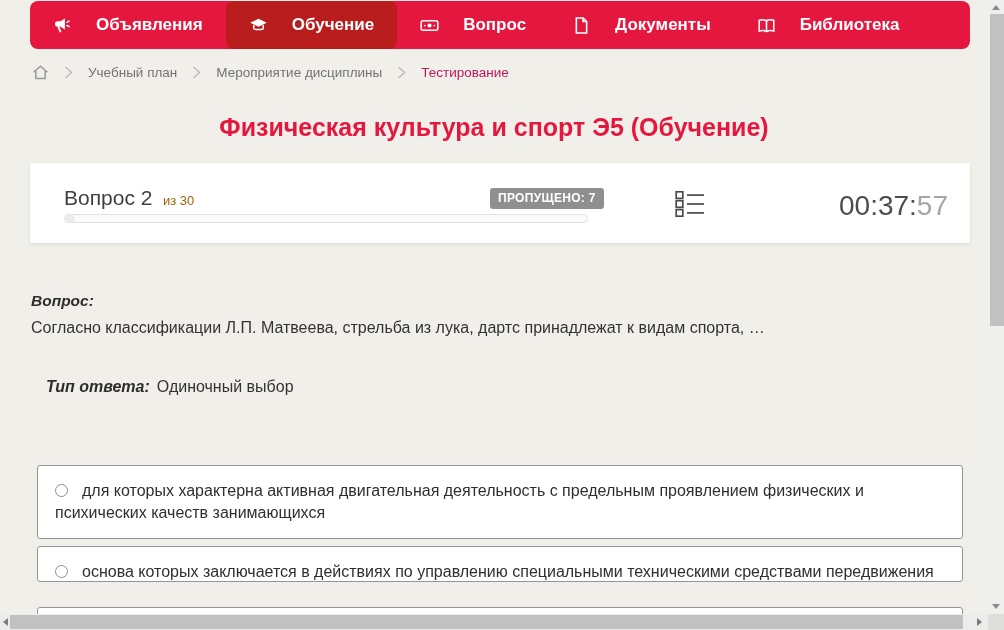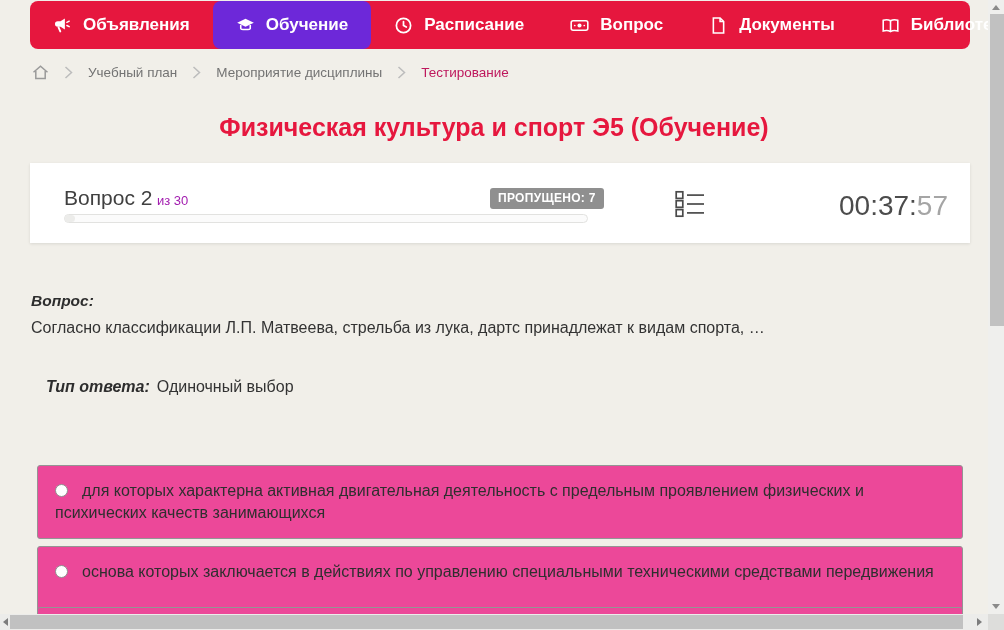--- a/index.html
+++ b/index.html
@@ -11,26 +11,26 @@
     color:#333;
   }
 
   
   .navbar {
     position:absolute; left:30px; top:1px; width:940px; height:48px;
     background:#e6173e; border-radius:8px;
     display:flex; align-items:stretch;
   }
   .nav-item {
-    display:flex; align-items:center; gap:11px;
+    display:flex; align-items:center; gap:24px;
     padding:0 23px; cursor:pointer;
     color:#fff; font-size:17px; font-weight:bold; white-space:nowrap;
     border-radius:8px; text-decoration:none;
   }
-  .nav-item.active { background:#6d28d9;justify-content:space-between; }
+  .nav-item.active { background:#b91c1c;justify-content:space-between; }
   .nav-icon { display:inline-flex; width:19px; height:19px; }
   .nav-icon svg { width:19px; height:19px; }
 
   
   .breadcrumb {
     position:absolute; left:32px; top:61px; height:22px;
     display:flex; align-items:center; gap:15px;
     font-size:13.5px; color:#a3a3a3;
   }
   .crumb { color:#737373; text-decoration:none; cursor:pointer; }
@@ -44,21 +44,21 @@
     text-align:center; font-size:25px; font-weight:bold; color:#e6173e;
   }
 
   
   .question-panel {
     position:absolute; left:30px; top:163px; width:940px; height:80px;
     background:#ffffff; box-shadow:0 1px 3px rgba(0,0,0,0.10);
   }
   .q-num { position:absolute; left:34px; top:23px; white-space:nowrap; }
   .q-num-main { font-size:21px; color:#404040; }
-  .q-num-of { font-size:13px; color:#a21caf; }
+  .q-num-of { font-size:13px; color:#a16207; margin-left:6px; }
   .skip-badge {
     position:absolute; left:460px; top:25px;
     background:#8f8f8f; color:#fff; font-size:12px; font-weight:bold;
     padding:3px 8px 4px; border-radius:3px; letter-spacing:0.3px;
   }
   .progress {
     position:absolute; left:34px; top:51px; width:524px; height:9px;
     background:#fbfbfb; border:1px solid #e2e2e0; border-radius:5px;
   }
   .progress-fill { height:100%; background:#ececea; border-radius:5px; }
@@ -70,27 +70,27 @@
   
   .q-label { position:absolute; left:31px; top:292px; font-size:15.5px; font-weight:bold; font-style:italic; color:#2d2d2d; }
   .q-text  { position:absolute; left:31px; top:317px; width:900px; font-size:16px; color:#333; line-height:21px; }
   .q-type  { position:absolute; left:46px; top:378px; font-size:16px; color:#2d2d2d; }
   .q-type-label { font-weight:bold; font-style:italic; margin-right:7px; }
   .q-type-value { color:#333; }
 
   
   .option {
     position:absolute; left:37px; width:926px;
-    background:#ec4899; border:1px solid #949494; border-radius:3px;
+    background:#ffffff; border:1px solid #949494; border-radius:3px;
     padding:14px 16px 13px 17px;
     font-size:16px; line-height:21.5px; color:#2f2f2f;
     cursor:pointer; display:block;
   }
   .opt1 { top:465px; height:74px; }
-  .opt2 { top:546px; height:68px; }
+  .opt2 { top:546px; height:36px; }
   .opt3 { top:607px; height:24px; }
   .radio {
     display:inline-block; width:13px; height:13px;
     border:1.5px solid #8f8f8f; border-radius:50%; background:#fff;
     vertical-align:-1px; margin-right:14px;
   }
 
   
   .vscroll { position:absolute; right:0; top:0; width:16px; height:614px; background:#efefed; }
   .vthumb  { position:absolute; left:2px; right:0; top:14px; height:312px; background:#c1c1c1; }
@@ -118,29 +118,20 @@
     <span>Объявления</span>
   </a>
   <a class="nav-item active">
     <span class="nav-icon">
       <svg viewBox="0 0 24 24">
           <path d="M12 3.5 L22.5 8.5 L12 13.5 L1.5 8.5 Z" fill="#fff"></path>
           <path d="M6 11.5 v4.2 c0 1.8 12 1.8 12 0 v-4.2" fill="none" stroke="#fff" stroke-width="2"></path>
         </svg>
     </span>
     <span>Обучение</span>
-  </a>
-  <a class="nav-item">
-    <span class="nav-icon">
-      <svg viewBox="0 0 24 24">
-          <circle cx="12" cy="12" r="9" fill="none" stroke="#fff" stroke-width="2.2"></circle>
-          <path d="M12 7 v5 l3.5 2" fill="none" stroke="#fff" stroke-width="2.2" stroke-linecap="round"></path>
-        </svg>
-    </span>
-    <span>Расписание</span>
   </a>
   <a class="nav-item">
     <span class="nav-icon">
       <svg viewBox="0 0 24 24">
           <rect x="1.5" y="6" width="21" height="12" rx="2.5" fill="none" stroke="#fff" stroke-width="2"></rect>
           <circle cx="12" cy="12" r="2.6" fill="#fff"></circle>
           <circle cx="6" cy="12" r="1.1" fill="#fff"></circle>
           <circle cx="18" cy="12" r="1.1" fill="#fff"></circle>
         </svg>
     </span>

